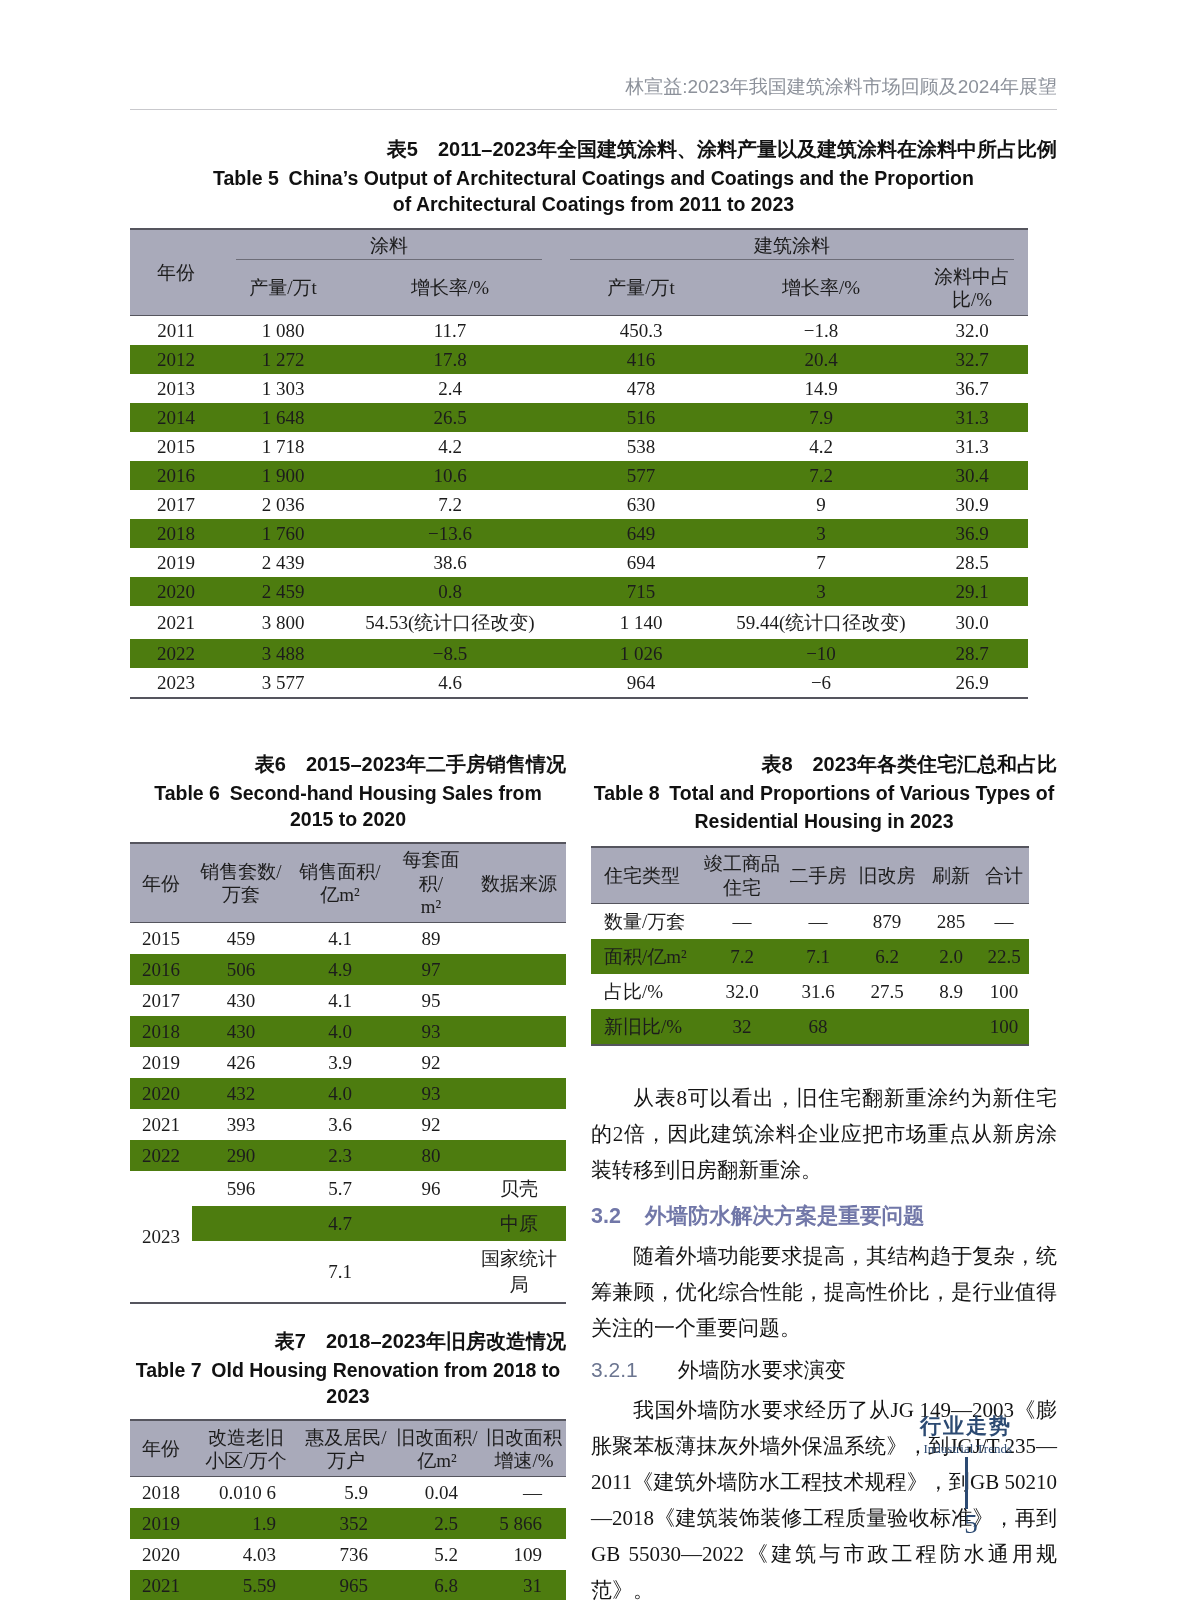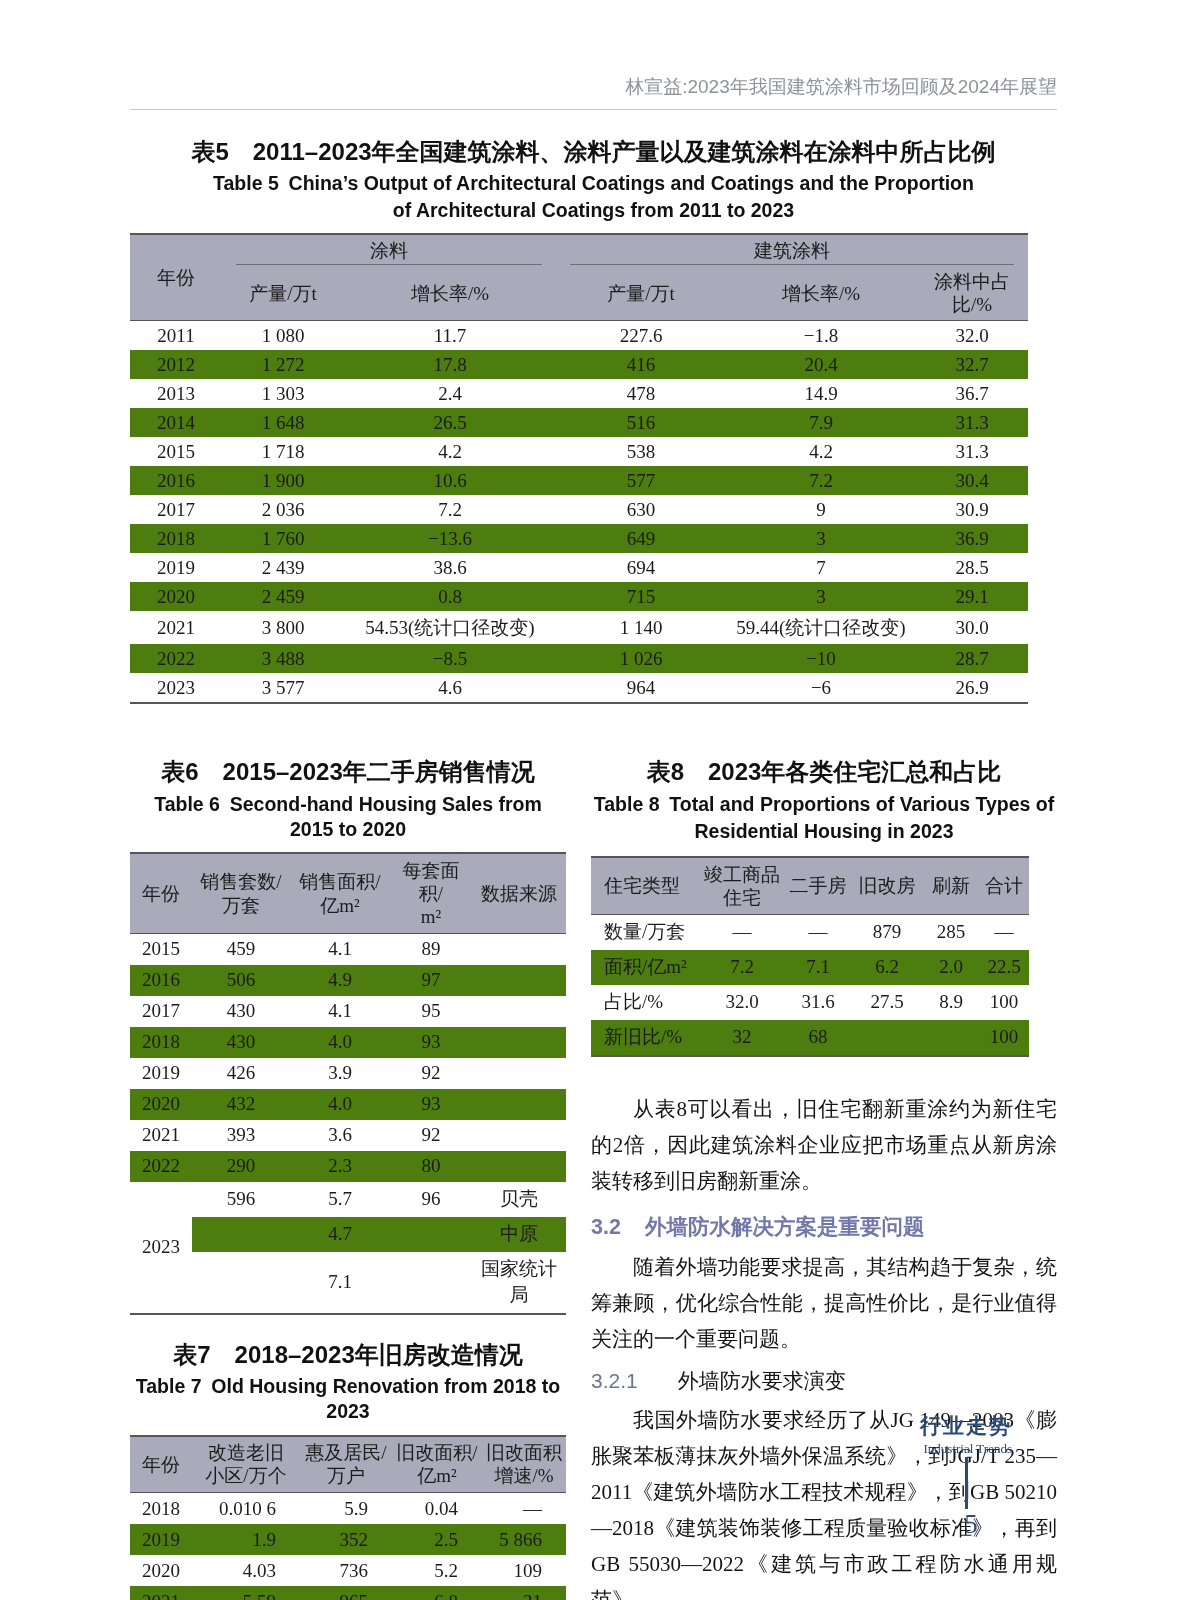--- a/index.html
+++ b/index.html
@@ -7,22 +7,22 @@
   body { font-family: "Liberation Serif", "DejaVu Serif", serif; color: #1c1c1c; }
   .page { position: relative; width: 1187px; height: 1600px; background: #fff; overflow: hidden; }
   .content { position: absolute; left: 130px; top: 0; width: 927px; }
 
   
   .running { padding-top: 74px; padding-bottom: 9px; text-align: right;
              font-family: "Liberation Sans", sans-serif; font-size: 19px; color: #8d929b;
              border-bottom: 1px solid #c9c9cd; }
 
   
-  .ttl-cn { text-align: center; font-family: "Liberation Sans", sans-serif; font-weight: bold;
-            font-size: 24px; color: #111; line-height: 1.3; }
+  .ttl-cn { text-align: right; font-family: "Liberation Sans", sans-serif; font-weight: bold;
+            font-size: 20px; color: #111; line-height: 1.3; }
   .ttl-en { text-align: center; font-family: Liberation Sans, sans-serif; font-weight: bold;
             font-size: 19.5px; color: #111; margin-top: 4px; line-height: 1.3; }
 
   
   table { border-collapse: collapse; font-family: "Liberation Serif", serif; color: #1c1c1c; }
   .datatable { border-top: 2px solid #55555e; border-bottom: 2px solid #55555e; }
   .datatable thead { background: #a9aaba; border-bottom: 1.5px solid #55555e; }
   .datatable th { font-weight: normal; white-space: pre-line; line-height: 1.22; }
   .datatable tr.alt { background: #4d7c0f; }
   .datatable td.yearspan { background: #ffffff; vertical-align: middle; }
@@ -101,21 +101,21 @@
             <th>产量/万t</th>
             <th>增长率/%</th>
             <th>涂料中占比/%</th>
           </tr>
         </thead>
         <tbody>
             <tr>
               <td>2011</td>
               <td>1 080</td>
               <td>11.7</td>
-              <td>227.6</td>
+              <td>450.3</td>
               <td>−1.8</td>
               <td>32.0</td>
             </tr>
             <tr class="alt">
               <td>2012</td>
               <td>1 272</td>
               <td>17.8</td>
               <td>416</td>
               <td>20.4</td>
               <td>32.7</td>

